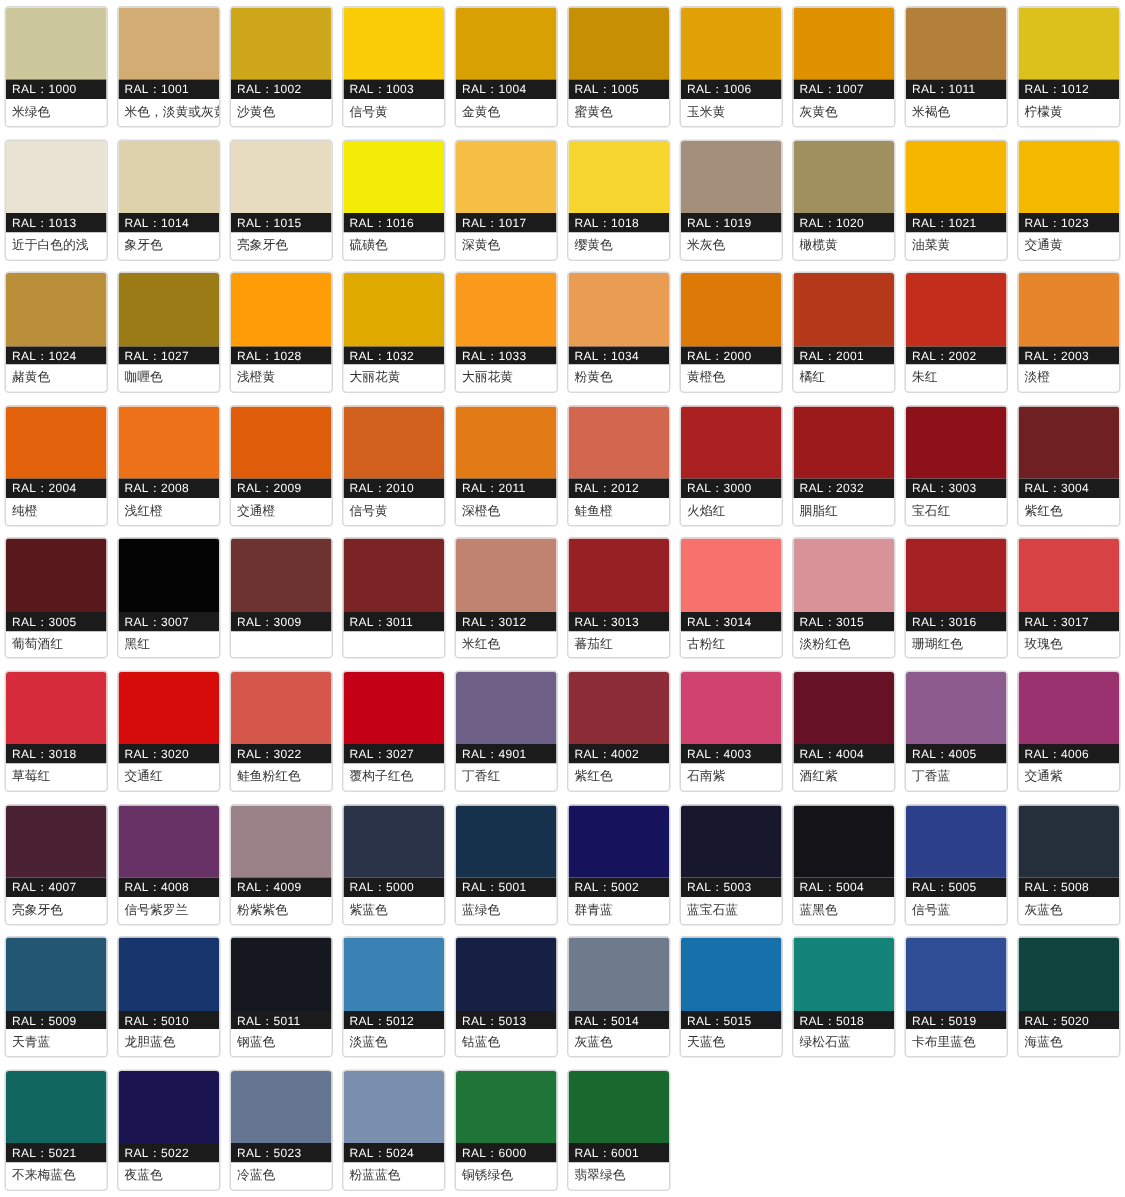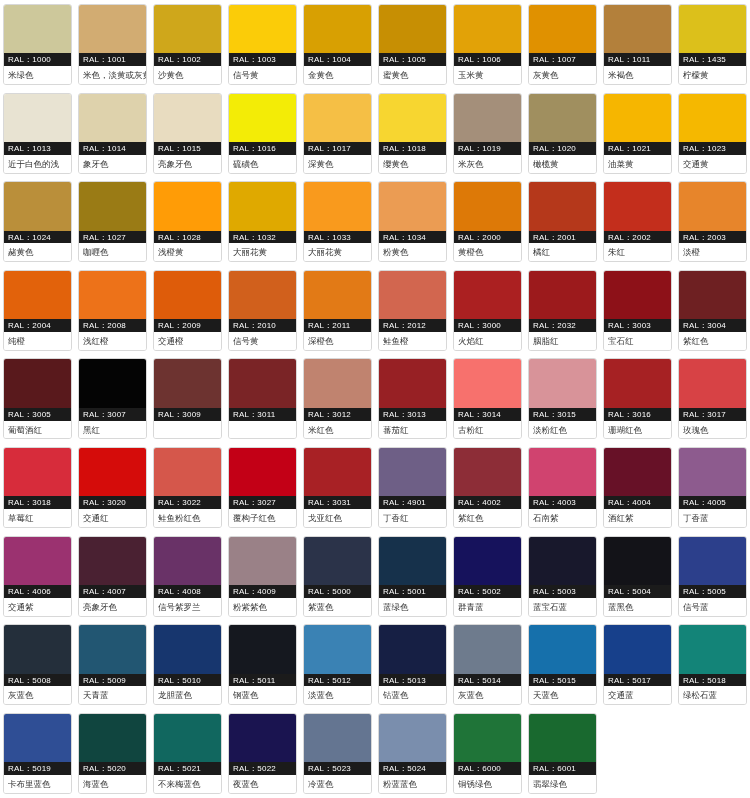--- a/index.html
+++ b/index.html
@@ -132,21 +132,21 @@
       <div class="swatch-card">
         <div class="swatch-inner">
           <div class="swatch-color" style="background: rgb(179, 128, 59);"></div>
           <div class="swatch-code">RAL：1011</div>
           <div class="swatch-name">米褐色</div>
         </div>
       </div>
       <div class="swatch-card">
         <div class="swatch-inner">
           <div class="swatch-color" style="background: rgb(220, 192, 27);"></div>
-          <div class="swatch-code">RAL：1435</div>
+          <div class="swatch-code">RAL：1012</div>
           <div class="swatch-name">柠檬黄</div>
         </div>
       </div>
       <div class="swatch-card">
         <div class="swatch-inner">
           <div class="swatch-color" style="background: rgb(232, 227, 210);"></div>
           <div class="swatch-code">RAL：1013</div>
           <div class="swatch-name">近于白色的浅</div>
         </div>
       </div>
@@ -446,27 +446,20 @@
       </div>
       <div class="swatch-card">
         <div class="swatch-inner">
           <div class="swatch-color" style="background: rgb(195, 0, 22);"></div>
           <div class="swatch-code">RAL：3027</div>
           <div class="swatch-name">覆构子红色</div>
         </div>
       </div>
       <div class="swatch-card">
         <div class="swatch-inner">
-          <div class="swatch-color" style="background: rgb(168, 33, 37);"></div>
-          <div class="swatch-code">RAL：3031</div>
-          <div class="swatch-name">戈亚红色</div>
-        </div>
-      </div>
-      <div class="swatch-card">
-        <div class="swatch-inner">
           <div class="swatch-color" style="background: rgb(110, 95, 134);"></div>
           <div class="swatch-code">RAL：4901</div>
           <div class="swatch-name">丁香红</div>
         </div>
       </div>
       <div class="swatch-card">
         <div class="swatch-inner">
           <div class="swatch-color" style="background: rgb(141, 45, 55);"></div>
           <div class="swatch-code">RAL：4002</div>
           <div class="swatch-name">紫红色</div>
@@ -610,27 +603,20 @@
           <div class="swatch-color" style="background: rgb(110, 123, 141);"></div>
           <div class="swatch-code">RAL：5014</div>
           <div class="swatch-name">灰蓝色</div>
         </div>
       </div>
       <div class="swatch-card">
         <div class="swatch-inner">
           <div class="swatch-color" style="background: rgb(22, 112, 171);"></div>
           <div class="swatch-code">RAL：5015</div>
           <div class="swatch-name">天蓝色</div>
-        </div>
-      </div>
-      <div class="swatch-card">
-        <div class="swatch-inner">
-          <div class="swatch-color" style="background: rgb(23, 64, 139);"></div>
-          <div class="swatch-code">RAL：5017</div>
-          <div class="swatch-name">交通蓝</div>
         </div>
       </div>
       <div class="swatch-card">
         <div class="swatch-inner">
           <div class="swatch-color" style="background: rgb(19, 132, 120);"></div>
           <div class="swatch-code">RAL：5018</div>
           <div class="swatch-name">绿松石蓝</div>
         </div>
       </div>
       <div class="swatch-card">

